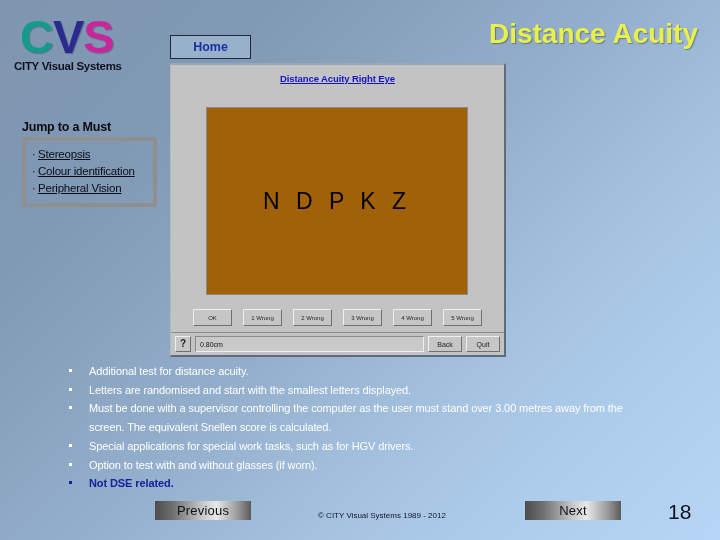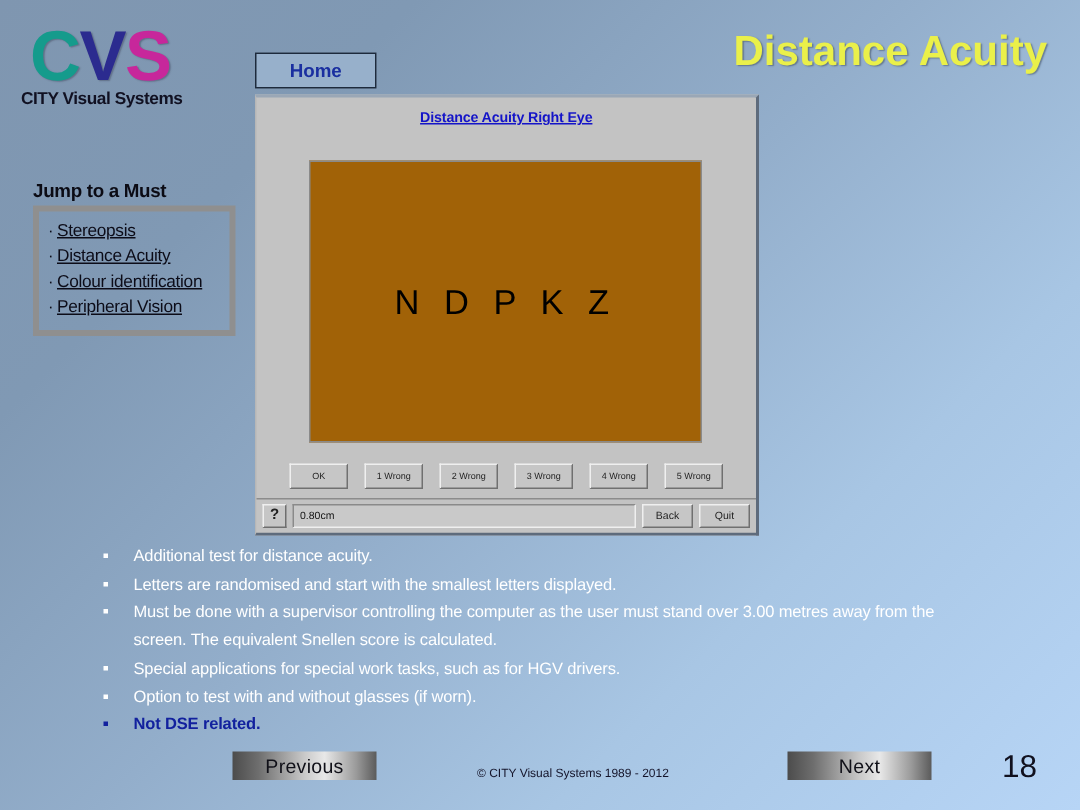--- a/index.html
+++ b/index.html
@@ -327,21 +327,20 @@
   <div class="home-btn">
     <span>Home</span>
   </div>
 
   <div class="title">Distance Acuity</div>
 
   <div class="jump-wrap">
     <div class="jump-heading">Jump to a Must</div>
     <div class="jump-box">
       <div class="jump-item"><span class="dot">·</span><span>Stereopsis</span></div>
-      <div class="jump-item"><span class="dot">·</span><span>Distance Acuity</span></div>
       <div class="jump-item"><span class="dot">·</span><span>Colour identification</span></div>
       <div class="jump-item"><span class="dot">·</span><span>Peripheral Vision</span></div>
     </div>
   </div>
 
   <div class="app-shot">
     <div class="app-body">
       <div class="app-caption">Distance Acuity Right Eye</div>
       <div class="chart-panel">
         <div class="chart-letters">N D P K Z</div>

